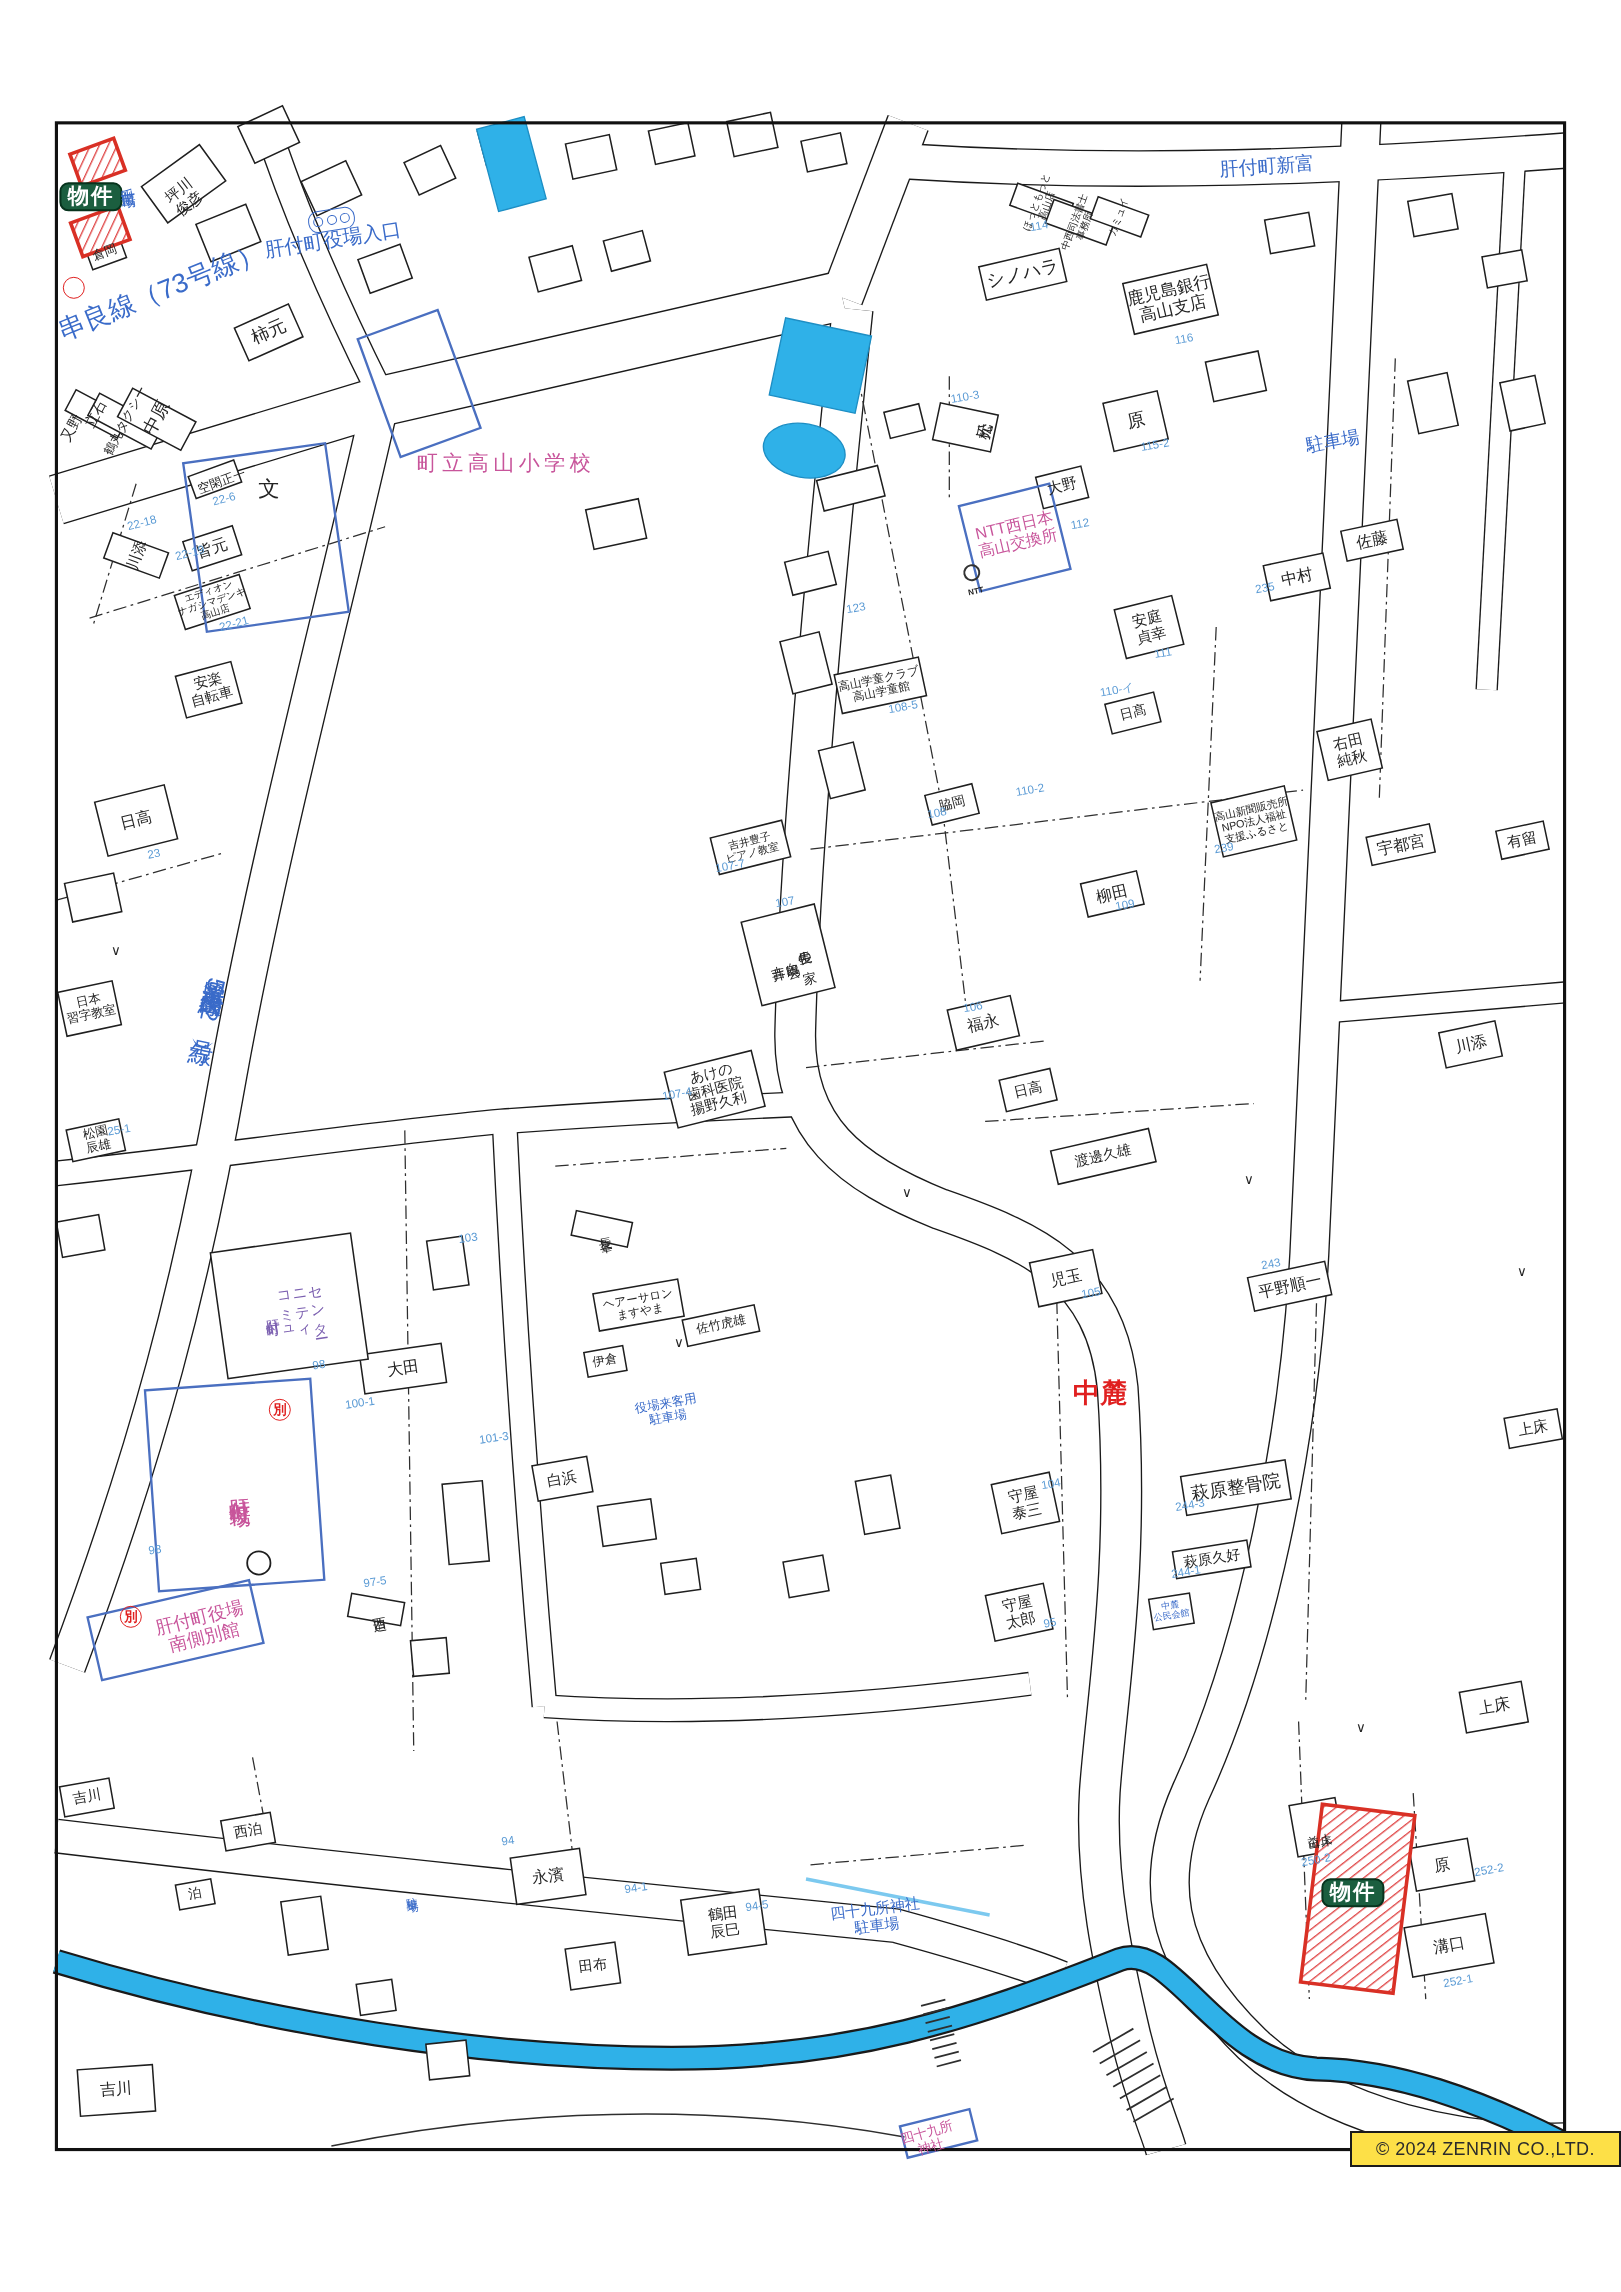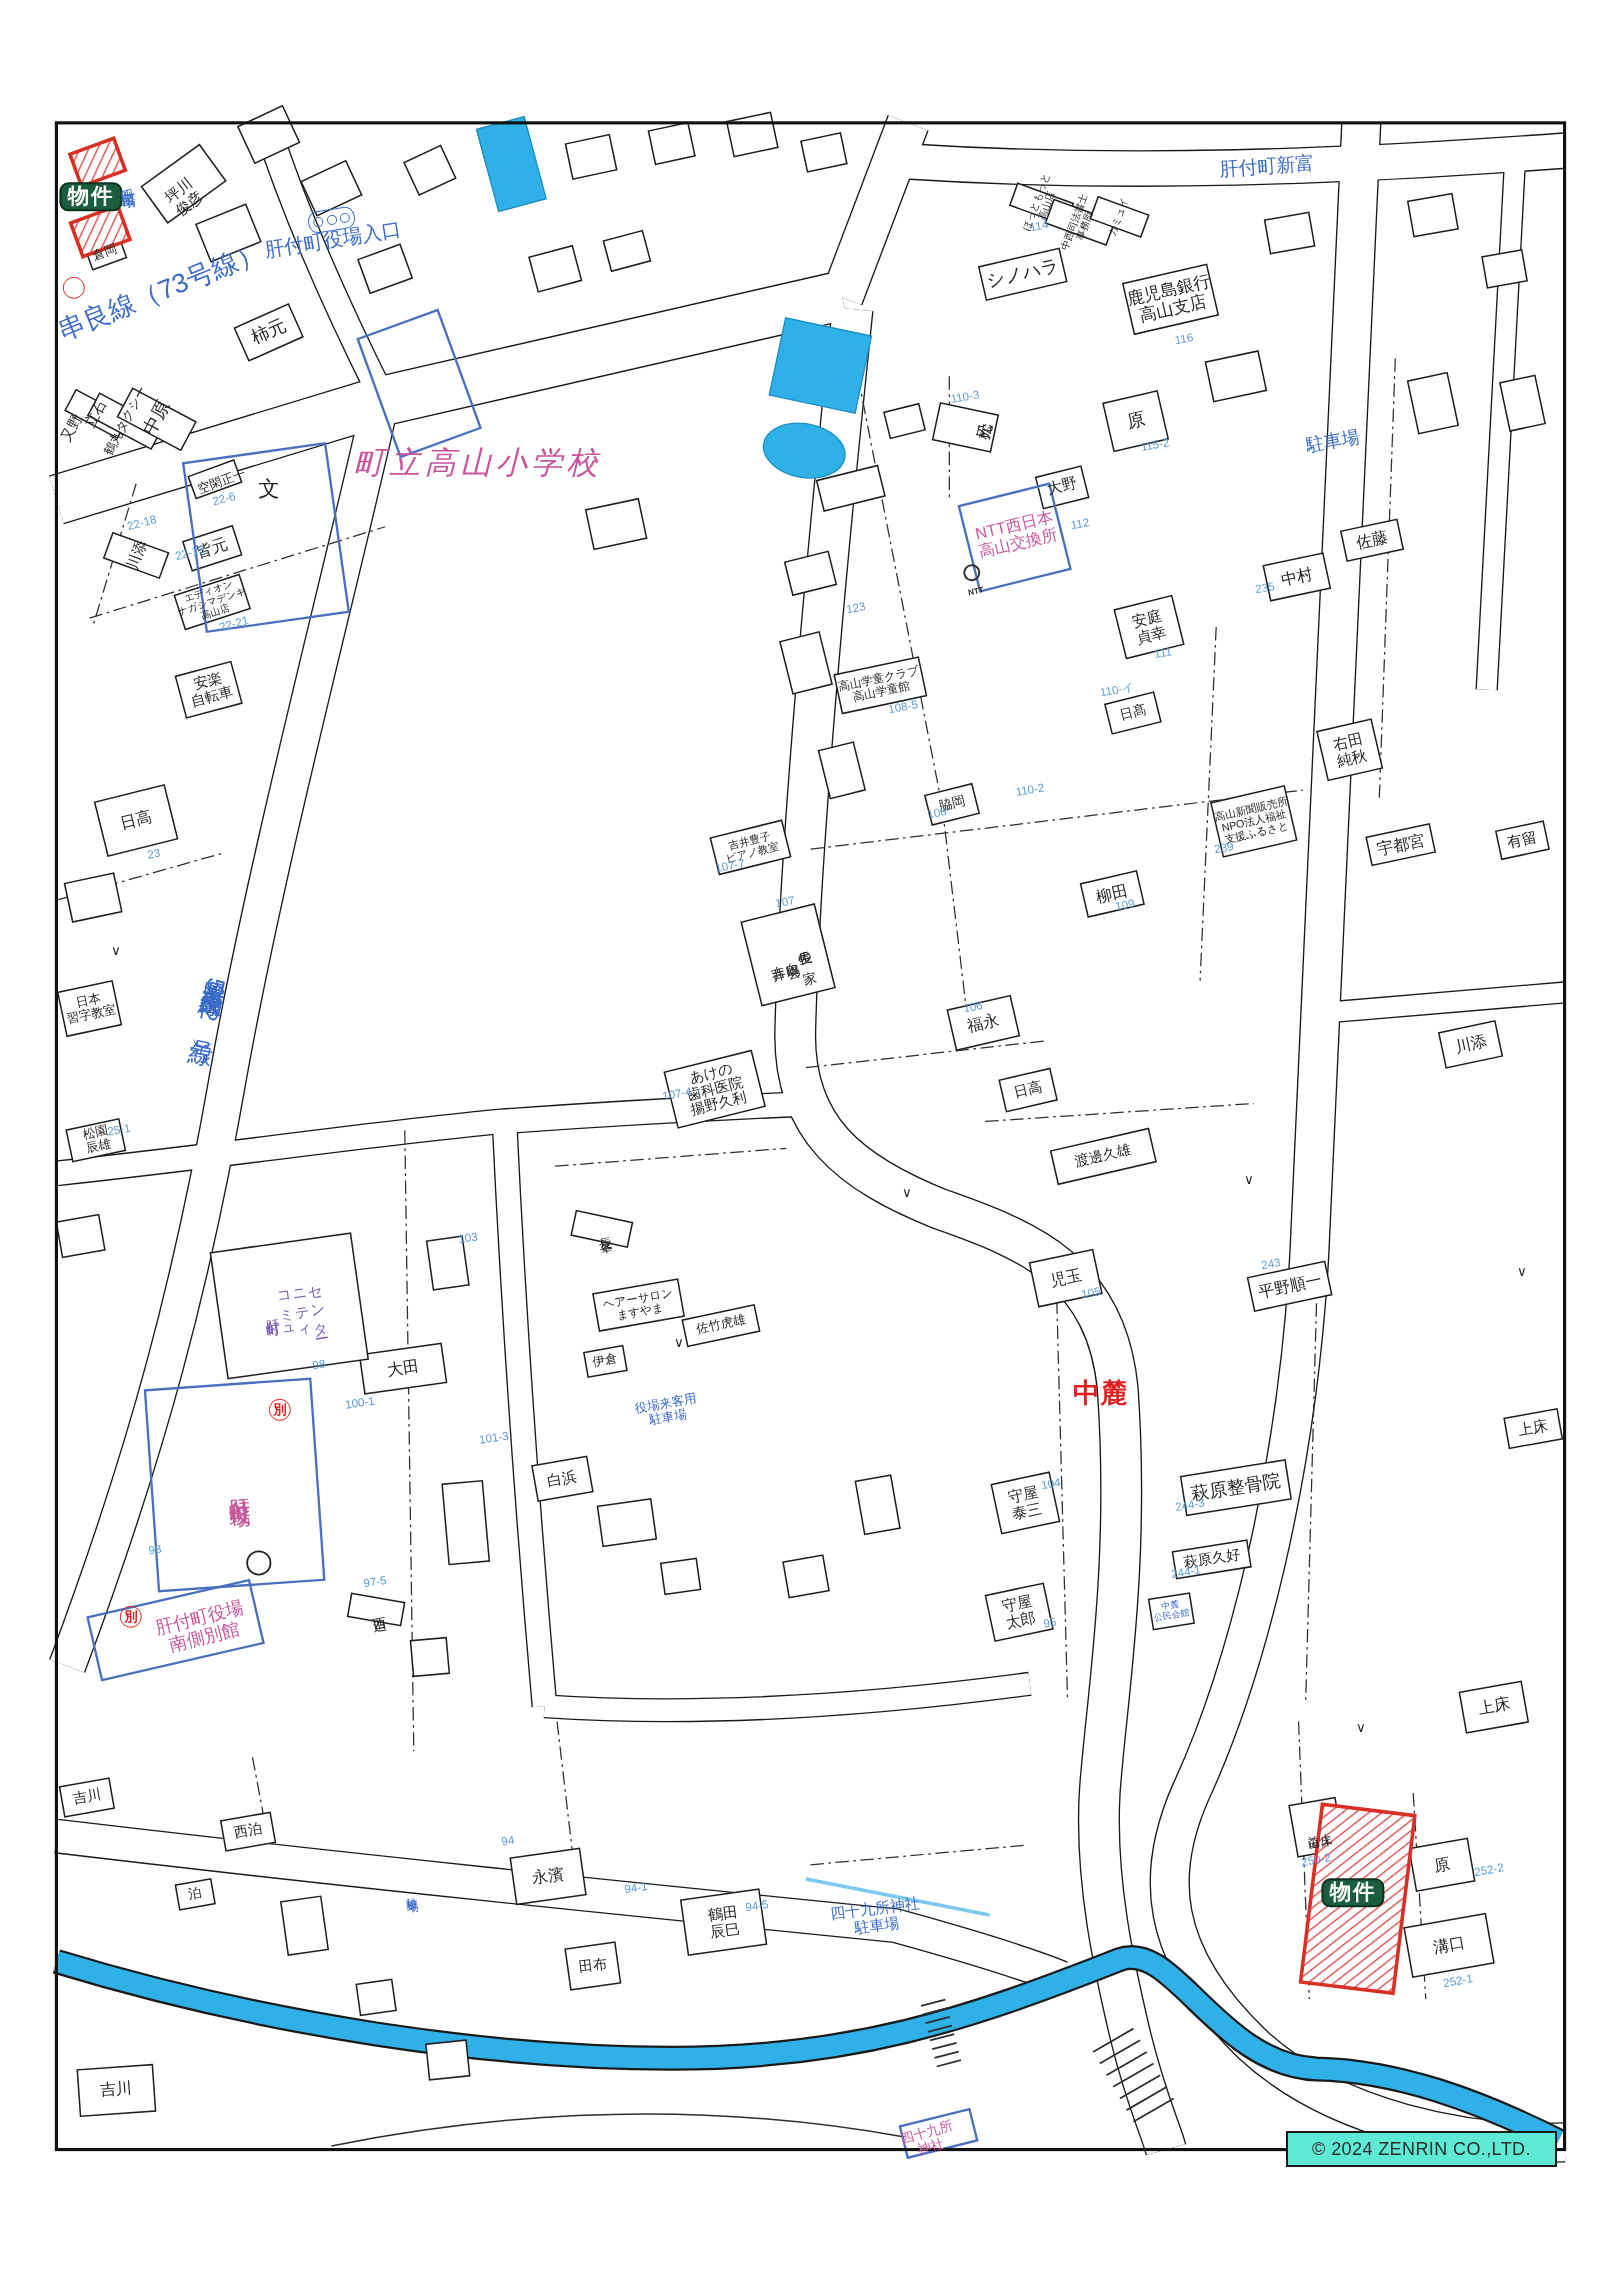--- a/index.html
+++ b/index.html
@@ -5,21 +5,21 @@
   html,body{margin:0;padding:0;background:#ffffff;}
   .page{position:relative;width:1621px;height:2293px;background:#fff;
         font-family:"Liberation Sans",sans-serif;color:#222;overflow:hidden;}
   .hdr-title{position:absolute;left:56px;top:63px;font-size:28px;font-weight:600;letter-spacing:0.9px;color:#1d1d1d;}
   .hdr-user{position:absolute;right:59px;top:106px;font-size:26px;font-weight:600;color:#1d1d1d;}
   .ftr-area{position:absolute;left:56px;top:2155px;font-size:26px;font-weight:600;color:#2a2a2a;}
   .ftr-scale{position:absolute;left:1102px;top:2191px;font-size:27px;font-weight:600;color:#2a2a2a;}
   .scalebar{position:absolute;left:1272px;top:2196px;width:204px;height:23px;
             border-left:3.6px solid #222;border-right:3.6px solid #222;border-bottom:5.4px solid #222;}
   .scalebar span{position:absolute;left:0;right:0;top:-1.8px;text-align:center;font-size:17px;color:#2a2a2a;}
-  .copybox{position:absolute;left:1286px;top:2131px;width:267px;height:32px;background:#5eead4;
+  .copybox{position:absolute;left:1350px;top:2131px;width:267px;height:32px;background:#fde047;
            border:2.7px solid #1b1b1b;display:flex;align-items:center;justify-content:center;
            font-size:18px;color:#2b2b2b;letter-spacing:0.4px;z-index:6;}
   #basemap{position:absolute;left:0;top:0;z-index:1;}
   #labels{position:absolute;left:0;top:0;width:1621px;height:2293px;z-index:3;pointer-events:none;}
   .ml{position:absolute;white-space:pre;line-height:1.1;text-align:center;font-weight:500;
       transform-origin:center center;}
   .lk{color:#242424;}
   .lb{color:#3a6bc9;}
   .ln{color:#5b9bd5;font-weight:400;}
   .lp{color:#c8559b;}
@@ -259,21 +259,21 @@
 ナガシマデンキ
 高山店</div>
       <div class="ml lk" style="left: 210px; top: 689px; font-size: 14.3px; transform: translate(-50%, -50%) rotate(-15deg);">安楽
 自転車</div>
       <div class="ml lk" style="left: 136px; top: 820px; font-size: 16px; transform: translate(-50%, -50%) rotate(-14deg);">日高</div>
       <div class="ml lk" style="left: 90px; top: 1008px; font-size: 12.5px; transform: translate(-50%, -50%) rotate(-12deg);">日本
 習字教室</div>
       <div class="ml lk" style="left: 97px; top: 1140px; font-size: 12.5px; transform: translate(-50%, -50%) rotate(-12deg);">松園
 辰雄</div>
       <div class="ml lb lv" style="left: 213px; top: 996px; font-size: 24px; transform: translate(-50%, -50%) rotate(12deg);">県道岸良高山線（542号線）</div>
-      <div class="ml lp" style="left: 478px; top: 463px; font-size: 31px; transform: translate(-50%, -50%) rotate(0deg); letter-spacing: 4.5px; font-style: italic;">町立高山小学校</div>
+      <div class="ml lp" style="left: 506px; top: 463px; font-size: 21px; transform: translate(-50%, -50%) rotate(0deg); letter-spacing: 4.5px;">町立高山小学校</div>
       <div class="ml lk" style="left: 269px; top: 490px; font-size: 21.5px; transform: translate(-50%, -50%) rotate(0deg);">文</div>
       <div class="ml lk" style="left: 1023px; top: 274px; font-size: 18px; transform: translate(-50%, -50%) rotate(-13deg);">シノハラ</div>
       <div class="ml lk" style="left: 1171px; top: 300px; font-size: 17px; transform: translate(-50%, -50%) rotate(-13deg);">鹿児島銀行
 高山支店</div>
       <div class="ml lk" style="left: 1042px; top: 204px; font-size: 9.9px; transform: translate(-50%, -50%) rotate(-70deg);">ほっともっと
 高山店</div>
       <div class="ml lk" style="left: 1080px; top: 224px; font-size: 9.9px; transform: translate(-50%, -50%) rotate(-70deg);">中西司法書士
 事務所</div>
       <div class="ml lk" style="left: 1119px; top: 217px; font-size: 9.9px; transform: translate(-50%, -50%) rotate(-70deg);">カミュイ</div>
       <div class="ml lb" style="left: 1267px; top: 167px; font-size: 19px; transform: translate(-50%, -50%) rotate(-4deg);">肝付町新富</div>

